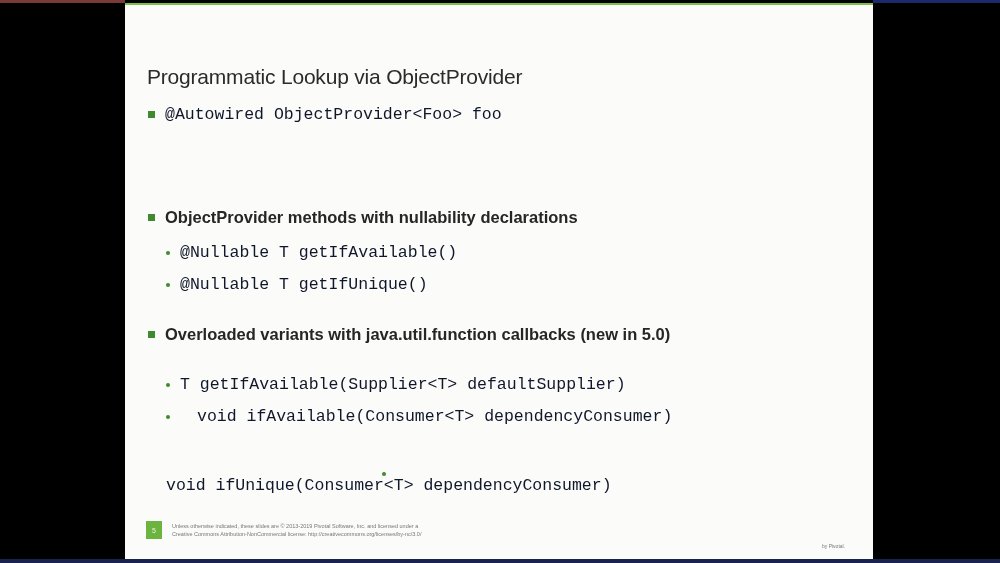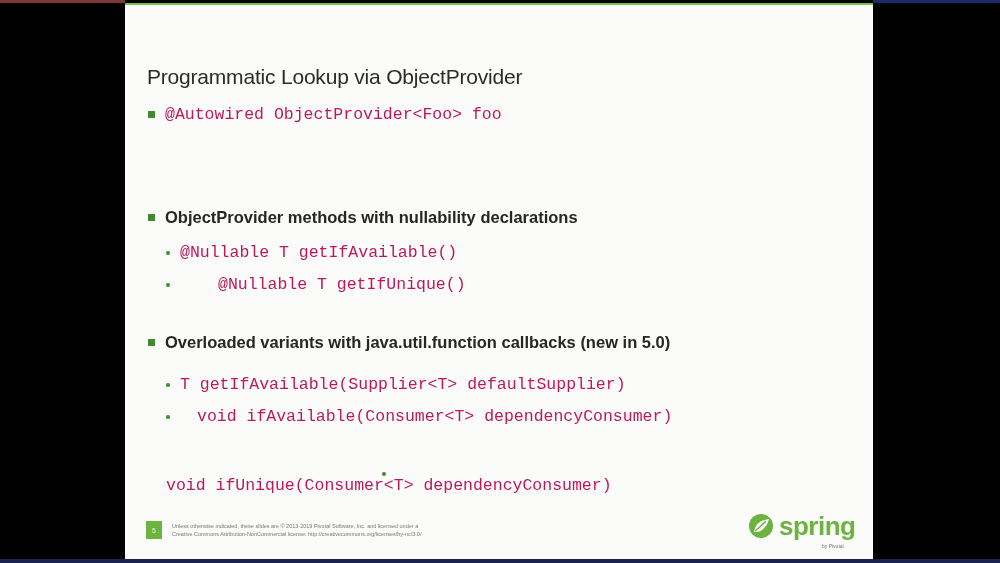--- a/index.html
+++ b/index.html
@@ -15,21 +15,21 @@
     background:#fbfbf9; border-top:2px solid #7cbf4a; box-sizing:border-box;
   }
   .title {
     position:absolute; left:22px; top:20px; font-size:21px; font-weight:normal; color:#2b2b2b;
     letter-spacing:-0.2px;
     margin-top:40px;
   }
   .row { position:absolute; display:flex; align-items:center; white-space:nowrap; }
   .sq { width:7px; height:7px; background:#3f8a2e; margin-right:10px; flex:none; }
   .dot { width:4px; height:4px; border-radius:50%; background:#3f8a2e; margin-right:10px; flex:none; }
-  .code { font-family:"Liberation Mono", monospace; font-size:16.5px; color:#be185d; }
+  .code { font-family:"Liberation Mono", monospace; font-size:16.5px; color:#0f172a; }
   .head { font-size:16.5px; font-weight:bold; color:#262626; }
   .footer-badge {
     position:absolute; left:21px; top:516px; width:16px; height:18px; background:#6cb33f;
     color:#e8f5dc; font-size:7px; display:flex; align-items:center; justify-content:center;
   }
   .footer-text { position:absolute; left:47px; top:517px; font-size:5.5px; line-height:8px; color:#777; }
   .logo { position:absolute; left:623px; top:508px; display:flex; align-items:center; }
   .logo-text { font-size:26px; font-weight:bold; color:#6cb33f; margin-left:5px; letter-spacing:-0.5px; line-height:26px; }
   .logo-sub { position:absolute; left:697px; top:538px; font-size:5px; color:#777; }
 </style>
@@ -49,26 +49,26 @@
   </div>
 
   <div class="row" style="left:23px; top:203px;">
     <span class="sq"></span>
     <span class="head">ObjectProvider methods with nullability declarations</span>
   </div>
   <div class="row" style="left:41px; top:238px;">
     <span class="dot"></span>
     <span class="code">@Nullable T getIfAvailable()</span>
   </div>
-  <div class="row" style="left:41px; top:270px;gap:38px;">
+  <div class="row" style="left:41px; top:270px;">
     <span class="dot"></span>
     <span class="code">@Nullable T getIfUnique()</span>
   </div>
 
-  <div class="row" style="left:23px; top:328px;">
+  <div class="row" style="left:23px; top:320px;">
     <span class="sq"></span>
     <span class="head">Overloaded variants with java.util.function callbacks (new in 5.0)</span>
   </div>
   <div class="row" style="left:41px; top:370px;">
     <span class="dot"></span>
     <span class="code">T getIfAvailable(Supplier&lt;T&gt; defaultSupplier)</span>
   </div>
   <div class="row" style="left:41px; top:402px;gap:17px;">
     <span class="dot"></span>
     <span class="code">void ifAvailable(Consumer&lt;T&gt; dependencyConsumer)</span>
@@ -77,22 +77,14 @@
     <span class="dot"></span>
     <span class="code">void ifUnique(Consumer&lt;T&gt; dependencyConsumer)</span>
   </div>
 
   <div class="footer-badge">5</div>
   <div class="footer-text">
     <div>Unless otherwise indicated, these slides are © 2013-2019 Pivotal Software, Inc. and licensed under a</div>
     <div>Creative Commons Attribution-NonCommercial license: http://creativecommons.org/licenses/by-nc/3.0/</div>
   </div>
 
-  <div class="logo">
-    <svg width="26" height="26" viewBox="0 0 26 26">
-      <circle cx="13" cy="13" r="12" fill="#6cb33f"></circle>
-      <path d="M6 19 C7 11 13 7 21 6 C19 14 14 19 7 19 Z" fill="#fbfbf9"></path>
-      <path d="M7 18 C11 15 14 12 18 8" stroke="#6cb33f" stroke-width="1.5" fill="none"></path>
-    </svg>
-    <span class="logo-text">spring</span>
-  </div>
   <div class="logo-sub">by Pivotal.</div>
 </div>
 
 </body></html>

